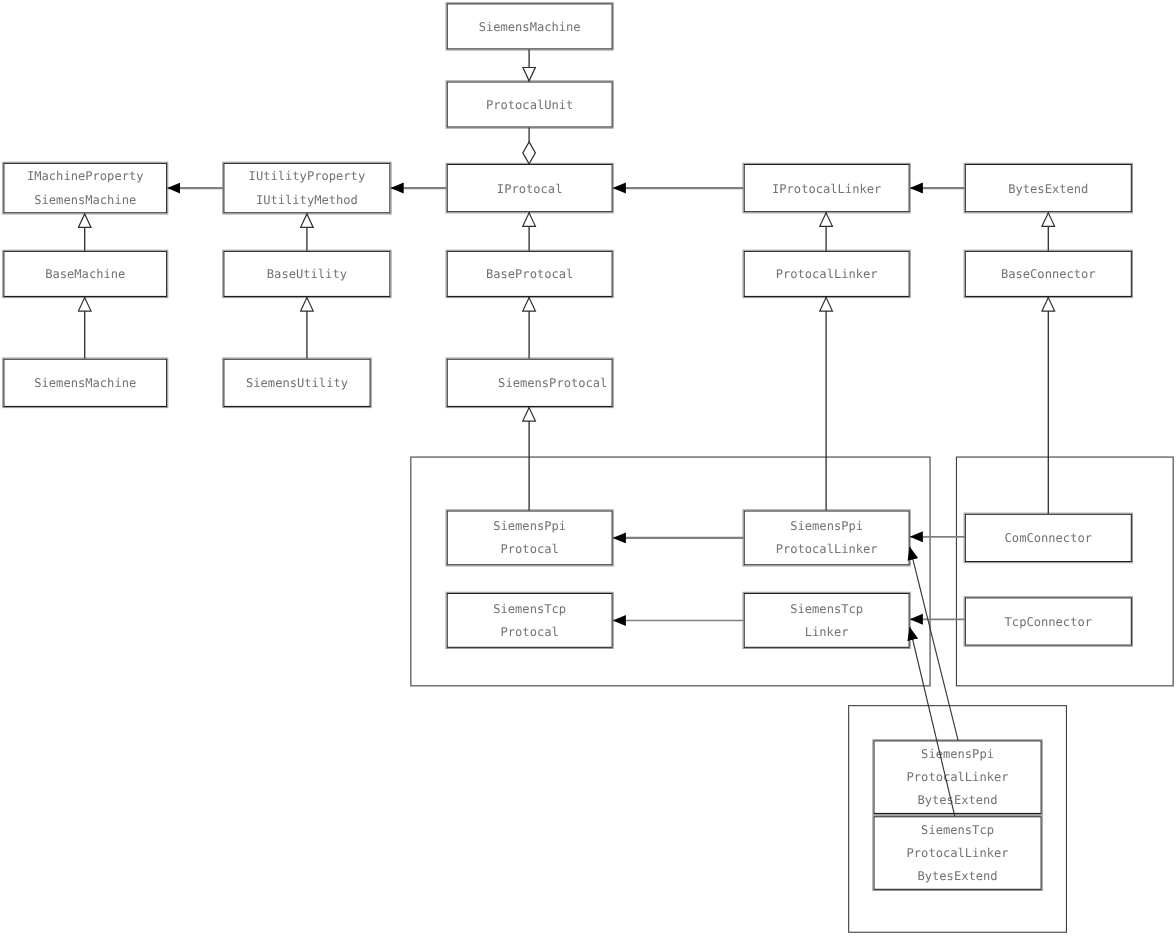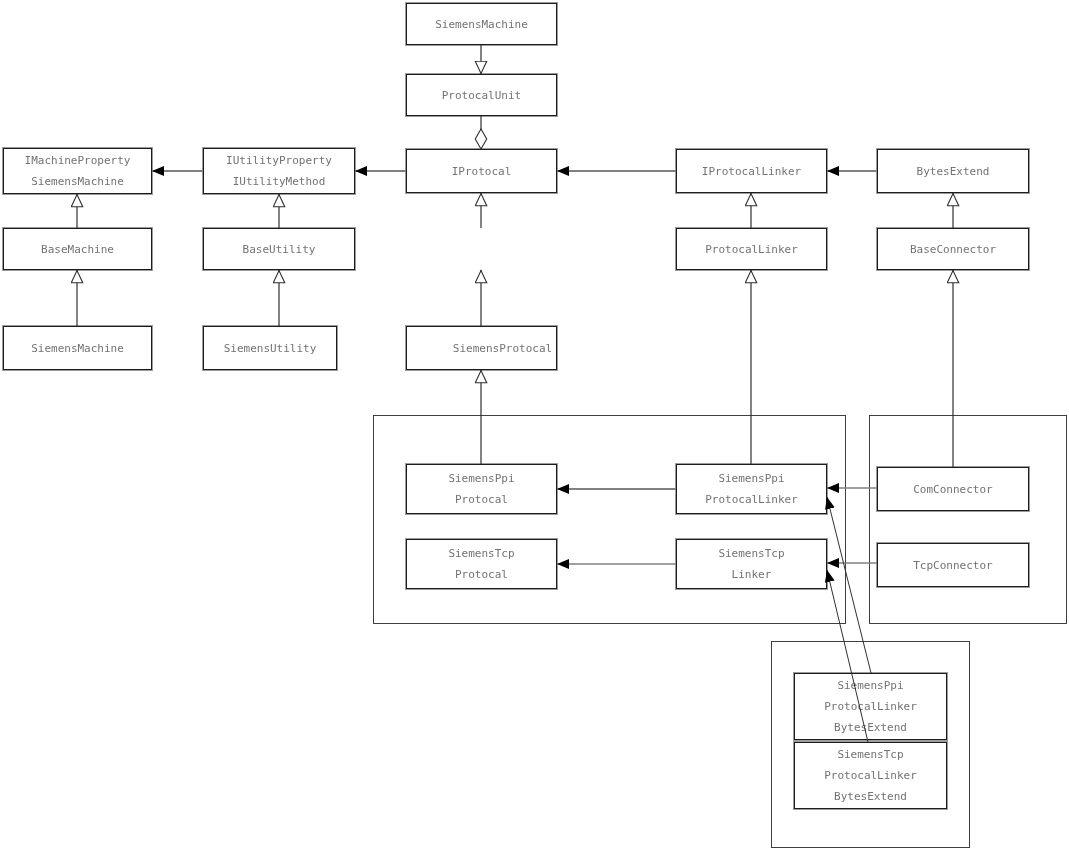--- a/index.html
+++ b/index.html
@@ -90,20 +90,21 @@
     <div class="class-node" style="left: 406px; top: 74px; width: 151px; height: 42px;">ProtocalUnit</div>
     <div class="class-node" style="left: 3px; top: 148px; width: 149px; height: 46px;">IMachineProperty
 SiemensMachine</div>
     <div class="class-node" style="left: 203px; top: 148px; width: 152px; height: 46px;">IUtilityProperty
 IUtilityMethod</div>
     <div class="class-node" style="left: 406px; top: 149px; width: 151px; height: 44px;">IProtocal</div>
     <div class="class-node" style="left: 676px; top: 149px; width: 151px; height: 44px;">IProtocalLinker</div>
     <div class="class-node" style="left: 877px; top: 149px; width: 152px; height: 44px;">BytesExtend</div>
     <div class="class-node" style="left: 3px; top: 228px; width: 149px; height: 42px;">BaseMachine</div>
     <div class="class-node" style="left: 203px; top: 228px; width: 152px; height: 42px;">BaseUtility</div>
+    <div class="class-node" style="left: 406px; top: 228px; width: 151px; height: 42px;">BaseProtocal</div>
     <div class="class-node" style="left: 676px; top: 228px; width: 151px; height: 42px;">ProtocalLinker</div>
     <div class="class-node" style="left: 877px; top: 228px; width: 152px; height: 42px; text-align: center;">BaseConnector</div>
     <div class="class-node" style="left: 3px; top: 326px; width: 149px; height: 44px;">SiemensMachine</div>
     <div class="class-node" style="left: 203px; top: 326px; width: 134px; height: 44px;">SiemensUtility</div>
     <div class="class-node" style="left: 406px; top: 326px; width: 151px; height: 44px; padding-left: 42px;">SiemensProtocal</div>
     <div class="class-node" style="left: 406px; top: 464px; width: 151px; height: 50px;">SiemensPpi
 Protocal</div>
     <div class="class-node" style="left: 676px; top: 464px; width: 151px; height: 50px;">SiemensPpi
 ProtocalLinker</div>
     <div class="class-node" style="left: 406px; top: 539px; width: 151px; height: 50px;">SiemensTcp

